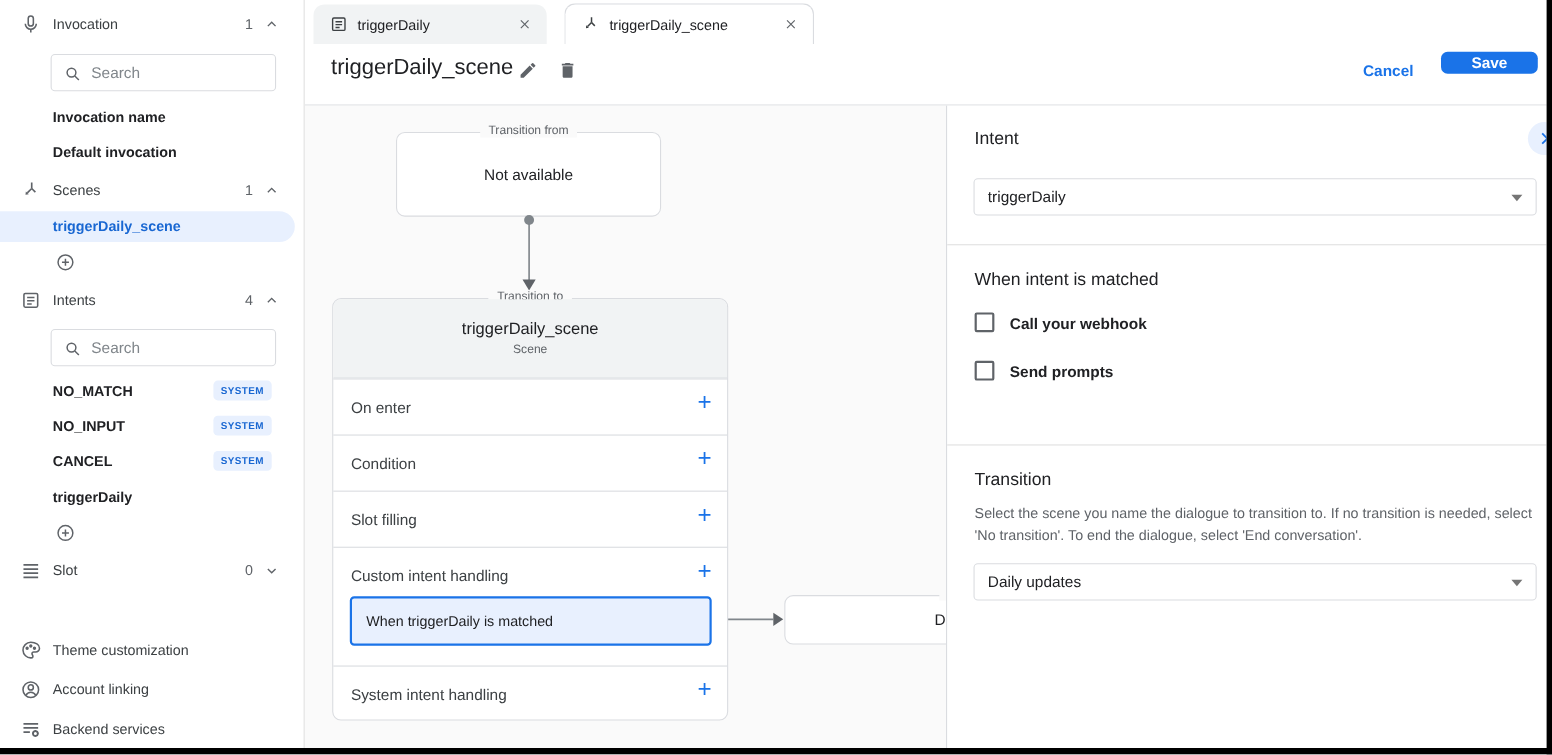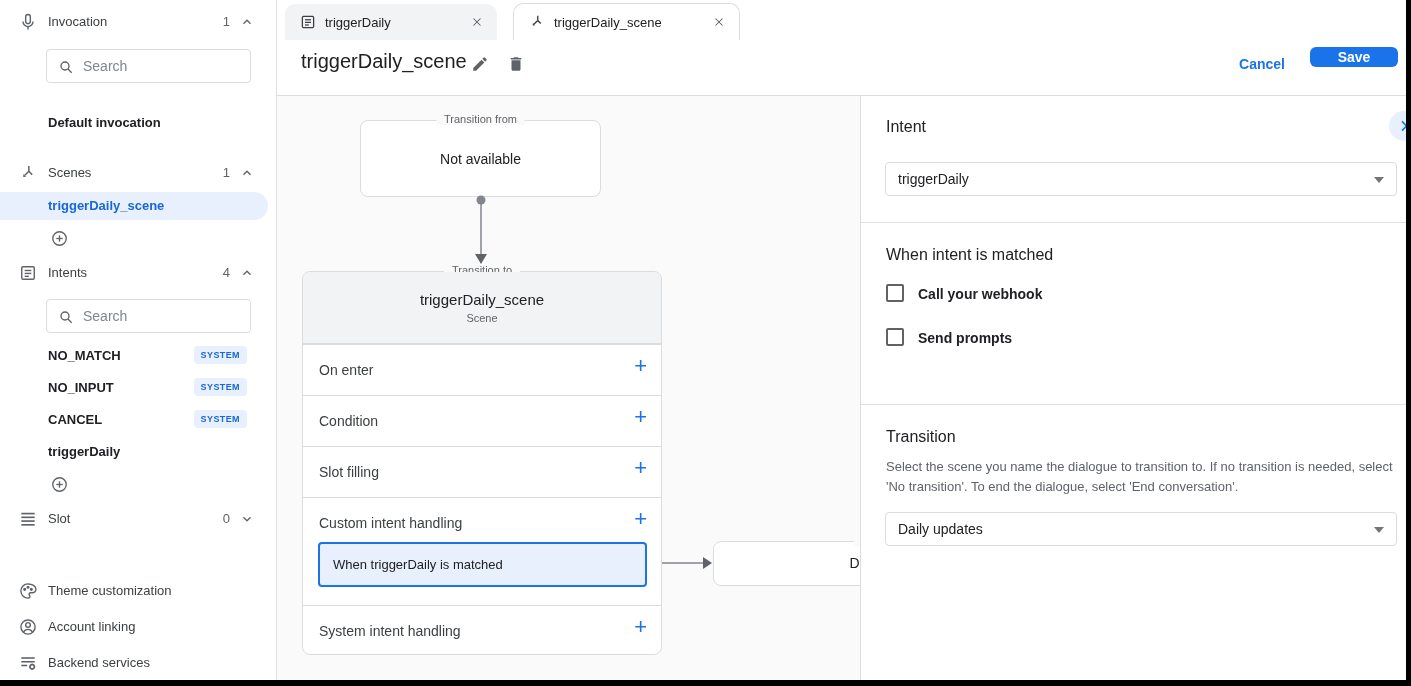--- a/index.html
+++ b/index.html
@@ -112,21 +112,24 @@
     </div>
 
     <div class="sb-search" style="top:49px">
       <svg viewBox="0 0 24 24" fill="none" stroke="currentColor" stroke-width="2">
           <circle cx="10.5" cy="10.5" r="6"></circle>
           <line x1="15" y1="15" x2="20.5" y2="20.5"></line>
         </svg>
       <input type="text" placeholder="Search" style="">
     </div>
 
-    <div class="sb-item" style="top:115px">
+    <div class="sb-item" style="top:99px">
+      <span class="txt">Invocation name</span>
+    </div>
+    <div class="sb-item" style="top:131px">
       <span class="txt">Default invocation</span>
     </div>
 
     <div class="sb-row" style="top:163px">
       <span class="sb-ic">
         <svg viewBox="0 0 24 24" fill="none" stroke="currentColor" stroke-width="1.8">
             <line x1="13" y1="3.5" x2="13" y2="10"></line>
             <line x1="13" y1="10" x2="8.2" y2="14.8"></line>
             <line x1="13" y1="10" x2="17" y2="14"></line>
             <polygon points="6.2,16.8 9.8,16.4 6.6,13.2" fill="currentColor" stroke="none"></polygon>

